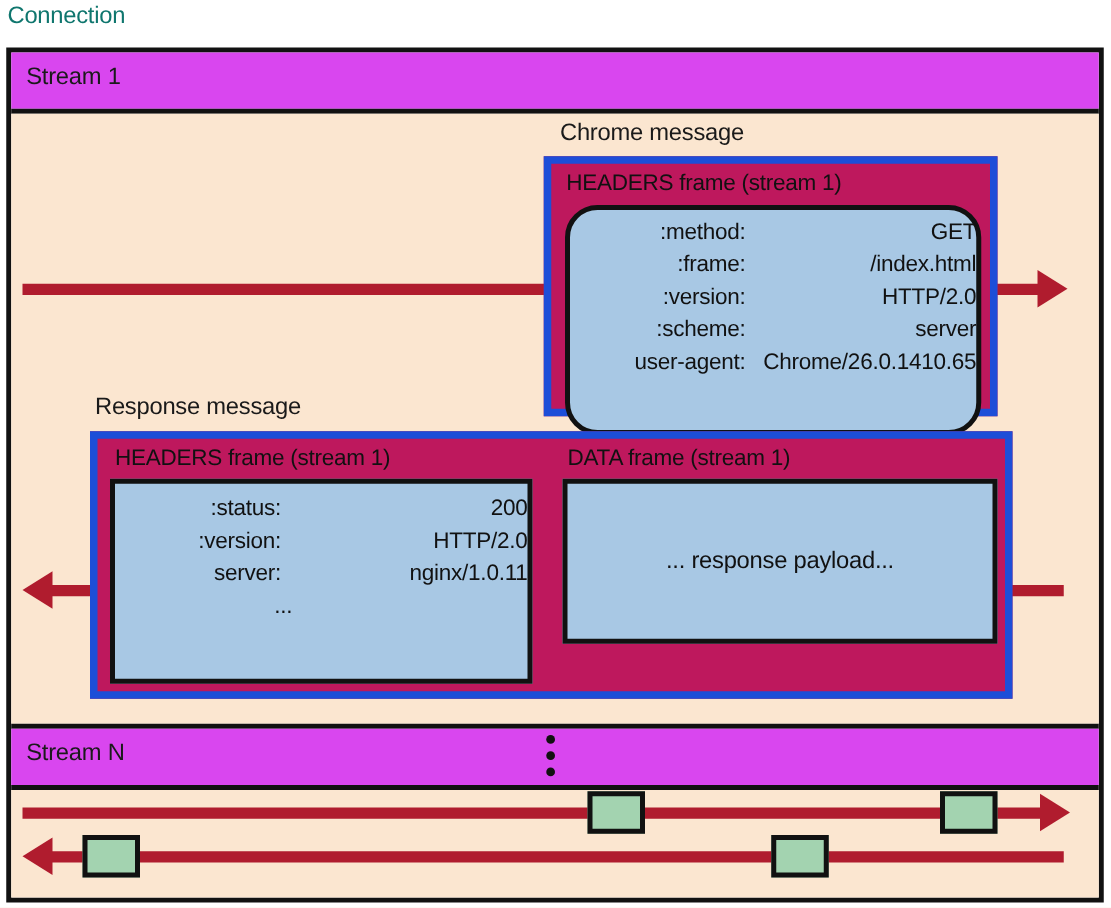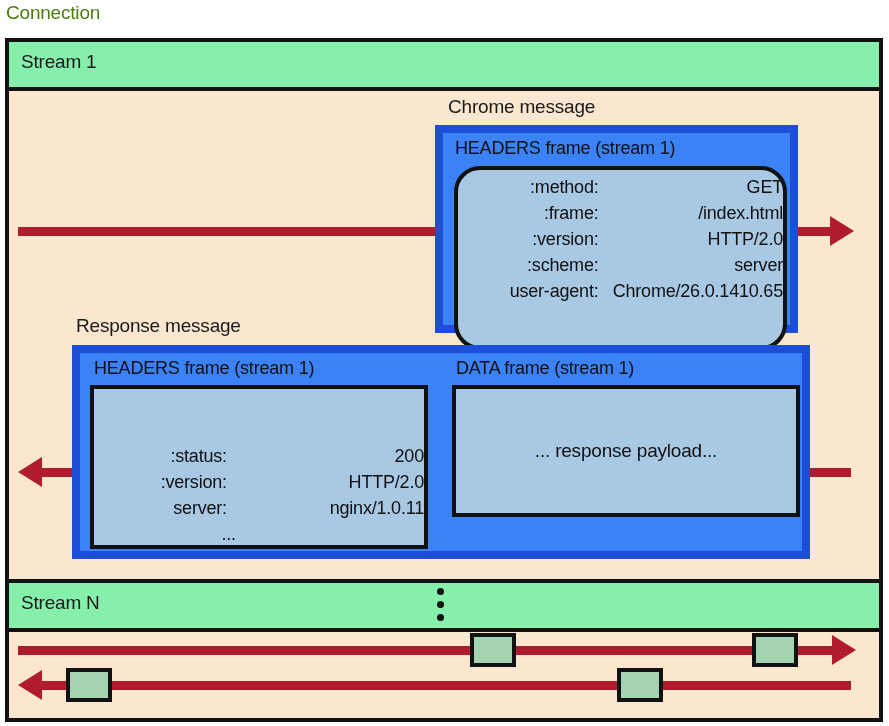--- a/index.html
+++ b/index.html
@@ -22,38 +22,38 @@
     height: 726px;
   }
 
   .abs { position: absolute; }
 
   
   #connection-label {
     left: 6px;
     top: 2px;
     font-size: 19px;
-    color: #4d7c0f;
+    color: #0f766e;
     letter-spacing: -0.2px;
   }
 
   
   #connection-box {
     left: 5px;
     top: 38px;
     width: 878px;
     height: 684px;
     border: 4px solid #111111;
     box-sizing: border-box;
     background: #ffffff;
   }
 
   
   .stream-band {
-    background: #86efac;
+    background: #d946ef;
   }
   #stream1-band {
     left: 9px;
     top: 42px;
     width: 870px;
     height: 45px;
   }
   #streamN-band {
     left: 9px;
     top: 583px;
@@ -165,22 +165,22 @@
   .msg-caption {
     font-size: 19px;
     color: #1a1a1a;
     letter-spacing: -0.2px;
   }
   #request-caption { left: 448px; top: 96px; }
   #response-caption { left: 76px; top: 315px; }
 
   
   .frame-box {
-    background: #3b82f6;
-    border: 8px solid #1d4ed8;
+    background: #be185d;
+    border: 6px solid #1d4ed8;
     box-sizing: border-box;
   }
   #request-frame {
     left: 435px;
     top: 125px;
     width: 363px;
     height: 208px;
   }
   #response-frame {
     left: 72px;
@@ -251,21 +251,21 @@
   }
   .kv td.v {
     text-align: right;
   }
   .kv tr.ellipsis-row td.k {
     text-align: right;
     padding-right: 0;
   }
 
   #request-payload .kv td.k { width: 46%; }
-  #response-headers-payload .kv { top: 6px; margin-top: 48px; }
+  #response-headers-payload .kv { top: 6px; }
   #response-headers-payload .kv td.k { width: 43%; }
 
   .payload-center {
     position: absolute;
     left: 0;
     top: 0;
     width: 100%;
     height: 100%;
     display: flex;
     align-items: center;

